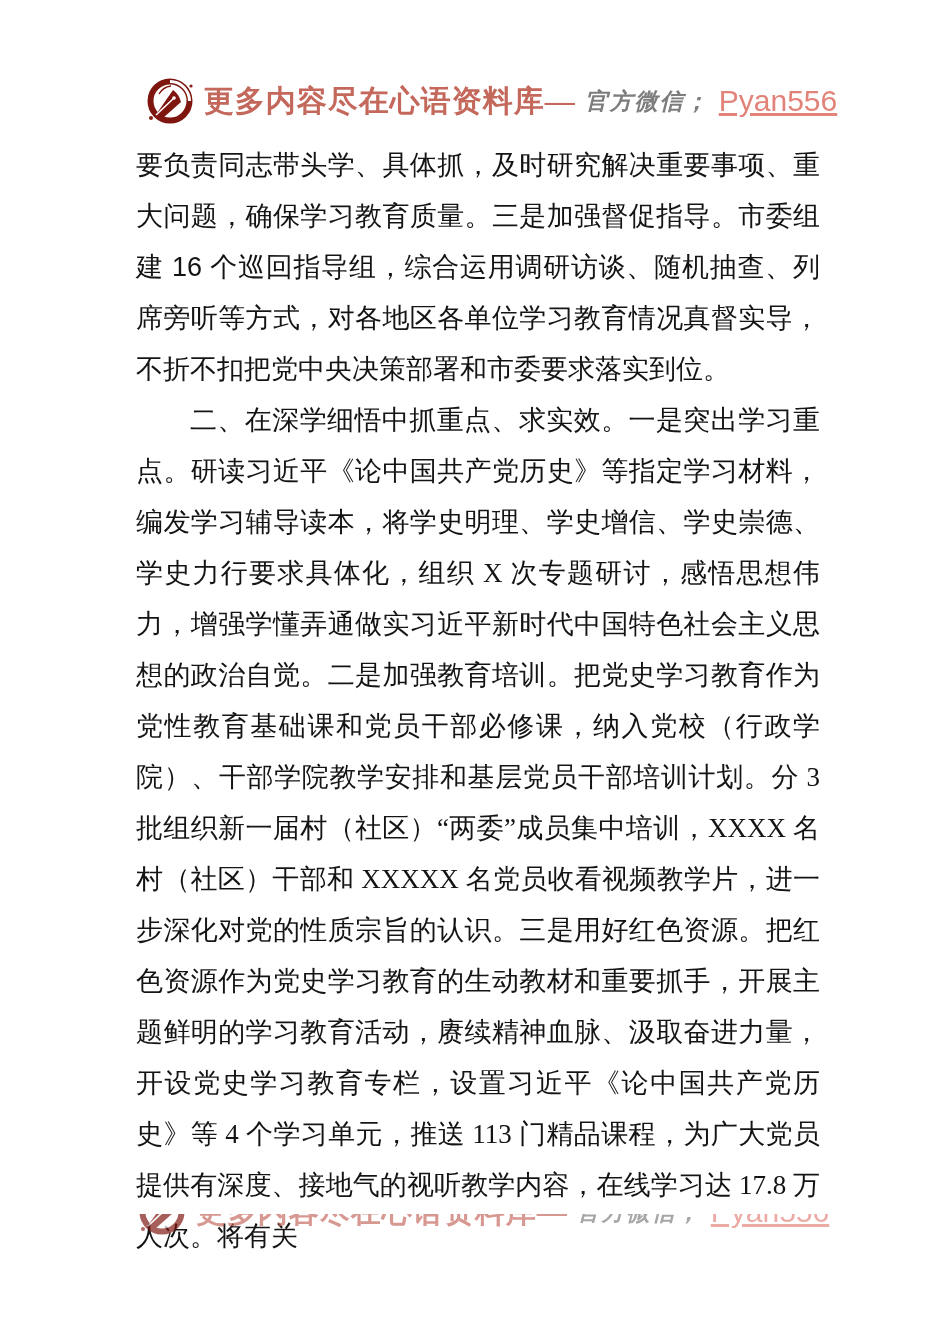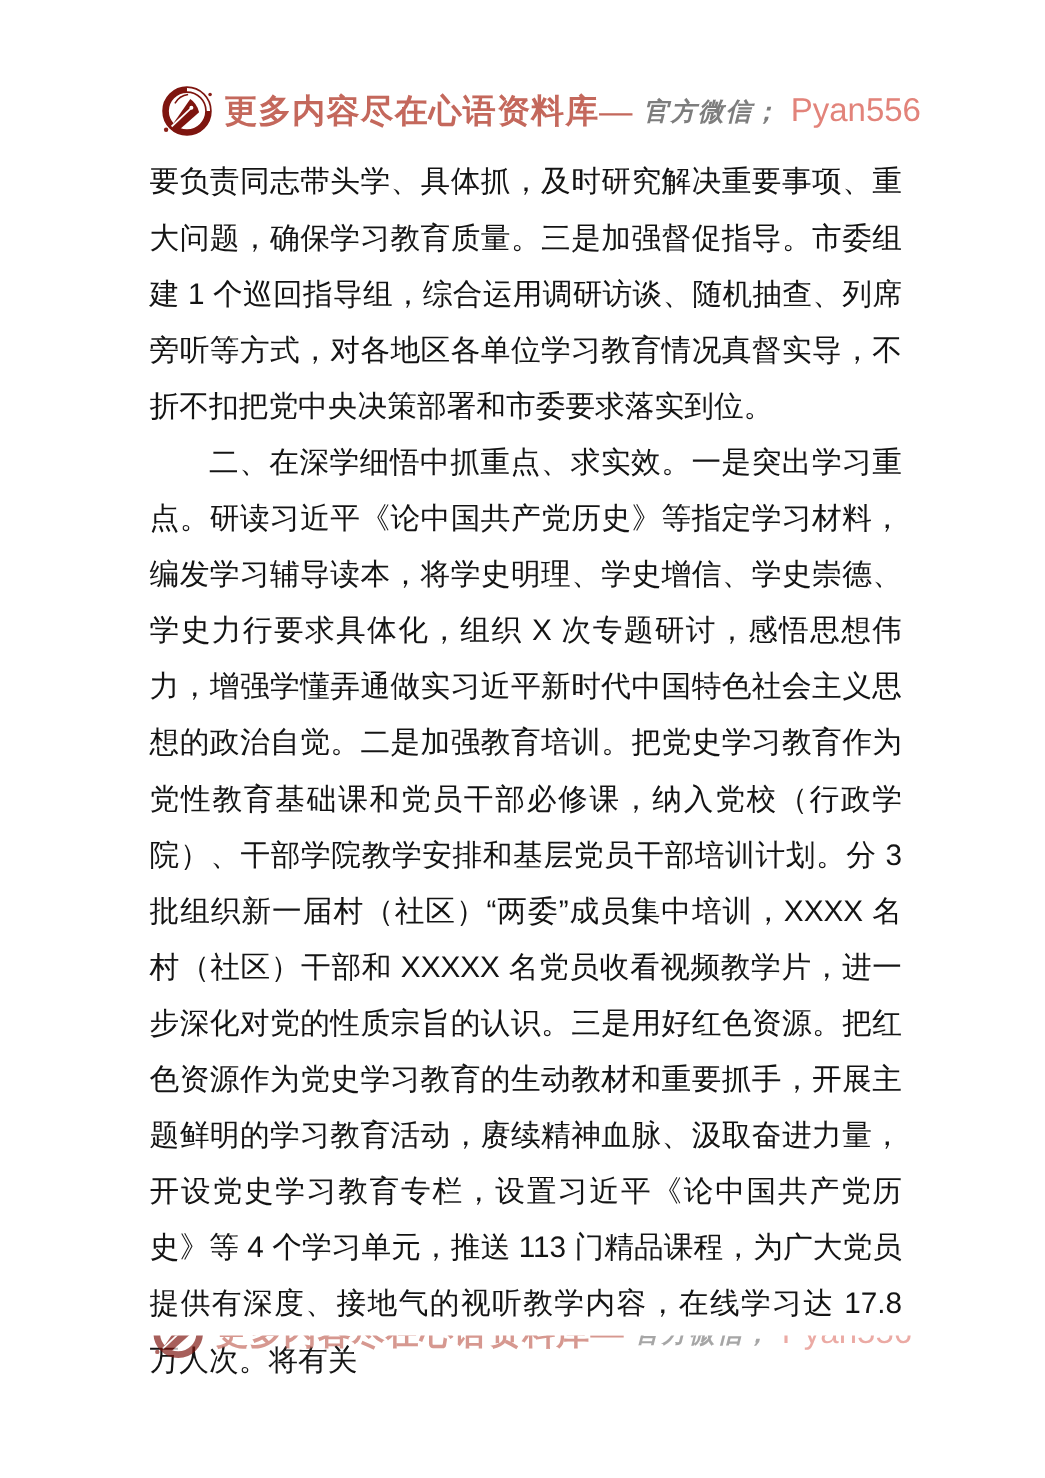--- a/index.html
+++ b/index.html
@@ -46,20 +46,21 @@
     font-style: italic;
     font-weight: bold;
     font-size: 23px;
     letter-spacing: 2px;
     color: #7d7d7d;
   }
   .wm-wechat-id {
     font-family: "Liberation Sans", sans-serif;
     font-size: 30px;
     color: #e2837a;
+    text-decoration: underline;
   }
 
   
   .footer-wm-clip {
     position: absolute;
     top: 1214px;
     left: 0;
     width: 100%;
     height: 24px;
     overflow: hidden;
@@ -75,21 +76,21 @@
     width: 684px;
   }
   .doc p {
     font-size: 27px;
     line-height: 51px;
     color: #141414;
     text-align: justify;
     text-align-last: left;
     word-break: break-all;
   }
-  .doc p.indent { text-indent: 2em; }
+  .doc p.indent { text-indent: 2em; font-family: Liberation Serif, serif; }
 </style>
 </head>
 <body>
 
 <div class="page">
 
   <div class="header-wm watermark-row">
     <span class="wm-logo">
       <svg viewBox="0 0 50 50" aria-hidden="true">
         <circle cx="25" cy="25" r="19.5" fill="#ffffff" stroke="#7e150f" stroke-width="6"></circle>
@@ -101,21 +102,21 @@
         <circle cx="6" cy="42" r="2" fill="#8a2018"></circle>
         <circle cx="46" cy="10" r="1.6" fill="#8a2018"></circle>
       </svg>
     </span>
     <span class="wm-site">更多内容尽在心语资料库—</span>
     <span class="wm-wechat-label">官方微信；</span>
     <span class="wm-wechat-id">Pyan556</span>
   </div>
 
   <div class="doc">
-    <p>要负责同志带头学、具体抓，及时研究解决重要事项、重大问题，确保学习教育质量。三是加强督促指导。市委组建 1 个巡回指导组，综合运用调研访谈、随机抽查、列席旁听等方式，对各地区各单位学习教育情况真督实导，不折不扣把党中央决策部署和市委要求落实到位。</p>
+    <p>要负责同志带头学、具体抓，及时研究解决重要事项、重大问题，确保学习教育质量。三是加强督促指导。市委组建 16 个巡回指导组，综合运用调研访谈、随机抽查、列席旁听等方式，对各地区各单位学习教育情况真督实导，不折不扣把党中央决策部署和市委要求落实到位。</p>
     <p class="indent">二、在深学细悟中抓重点、求实效。一是突出学习重点。研读习近平《论中国共产党历史》等指定学习材料，编发学习辅导读本，将学史明理、学史增信、学史崇德、学史力行要求具体化，组织 X 次专题研讨，感悟思想伟力，增强学懂弄通做实习近平新时代中国特色社会主义思想的政治自觉。二是加强教育培训。把党史学习教育作为党性教育基础课和党员干部必修课，纳入党校（行政学院）、干部学院教学安排和基层党员干部培训计划。分 3 批组织新一届村（社区）“两委”成员集中培训，XXXX 名村（社区）干部和 XXXXX 名党员收看视频教学片，进一步深化对党的性质宗旨的认识。三是用好红色资源。把红色资源作为党史学习教育的生动教材和重要抓手，开展主题鲜明的学习教育活动，赓续精神血脉、汲取奋进力量，开设党史学习教育专栏，设置习近平《论中国共产党历史》等 4 个学习单元，推送 113 门精品课程，为广大党员提供有深度、接地气的视听教学内容，在线学习达 17.8 万人次。将有关</p>
   </div>
 
   <div class="footer-wm-clip">
     <div class="watermark-row">
       <span class="wm-logo">
         <svg viewBox="0 0 50 50" aria-hidden="true">
           <circle cx="25" cy="25" r="19.5" fill="#ffffff" stroke="#7e150f" stroke-width="6"></circle>
           <path d="M25 5.5 A19.5 19.5 0 0 1 44.5 25" fill="none" stroke="#ffffff" stroke-width="3"></path>
           <path d="M10 40 L28 14 Q34 18 36 26 L18 42 Z" fill="#7e150f"></path>

